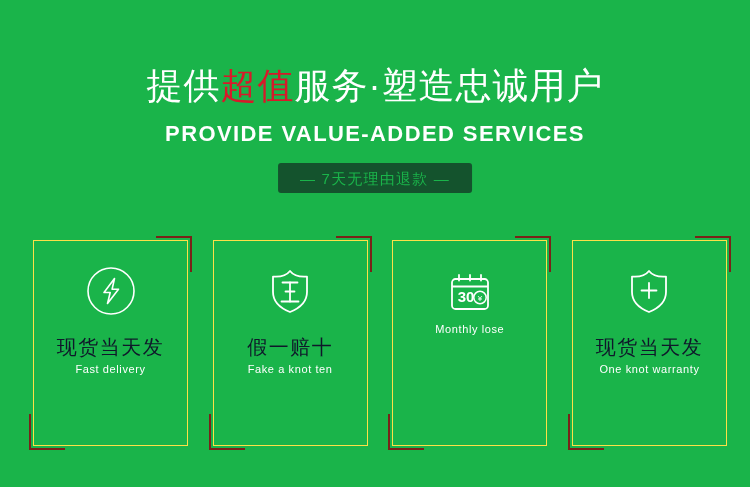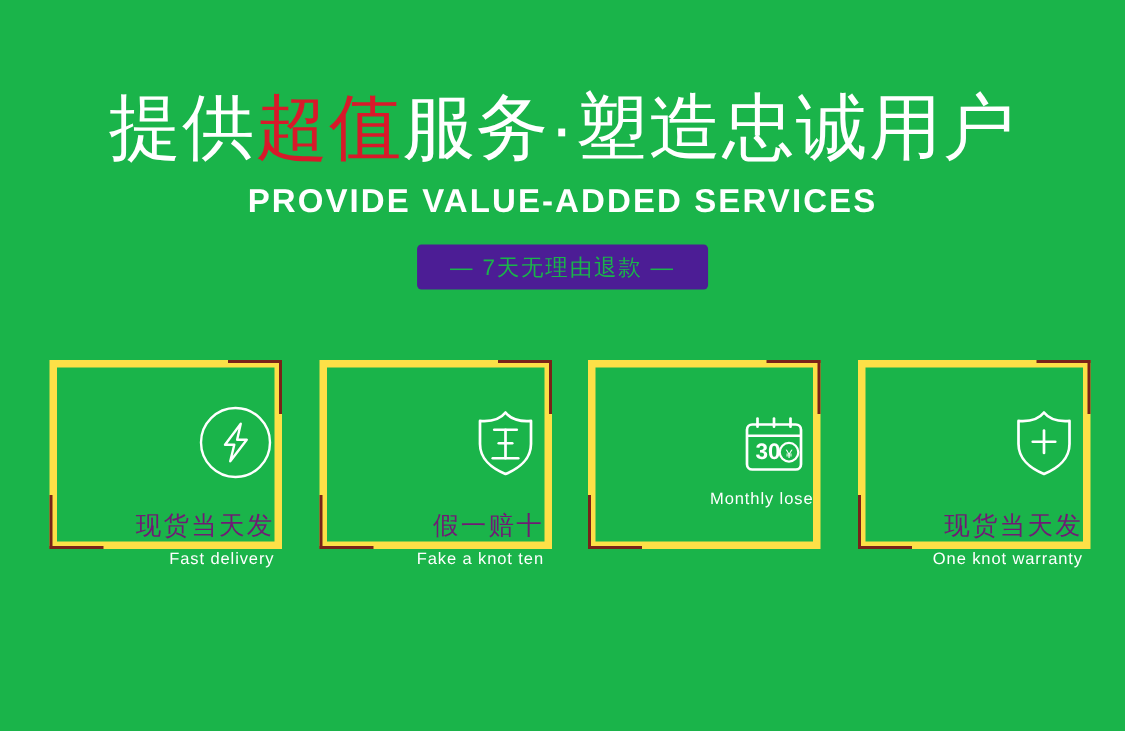--- a/index.html
+++ b/index.html
@@ -21,21 +21,21 @@
     background: #1ab44a;
   }
 
   
   .headline {
     position: absolute;
     top: 62px;
     left: 0;
     width: 750px;
     text-align: center;
-    font-size: 48px;
+    font-size: 36px;
     line-height: 48px;
     letter-spacing: 1px;
     color: #ffffff;
     font-weight: 400;
     white-space: nowrap;
   }
   .headline .hl-accent {
     color: #d8192a;
   }
 
@@ -54,21 +54,21 @@
   }
 
   
   .badge {
     position: absolute;
     top: 163px;
     left: 50%;
     transform: translateX(-50%);
     height: 30px;
     padding: 0 22px;
-    background: #4c1d95;
+    background: #14532d;
     border-radius: 3px;
     display: flex;
     align-items: center;
     justify-content: center;
     box-sizing: border-box;
   }
   .badge-text {
     font-size: 15px;
     line-height: 15px;
     color: #1ab44a;
@@ -82,26 +82,26 @@
     top: 240px;
     left: 33px;
     width: 694px;
     height: 167px;
     display: flex;
     justify-content: space-between;
   }
   .card {
     position: relative;
     width: 155px;
-    height: 126px;
+    height: 206px;
     box-sizing: border-box;
-    border: 5px solid #fde047;
+    border: 1px solid #fde047;
     display: flex;
     flex-direction: column;
-    align-items: flex-end;
+    align-items: center;
   }
   
   .corner {
     position: absolute;
     width: 34px;
     height: 34px;
     pointer-events: none;
   }
   .corner-tr {
     top: -5px;
@@ -122,23 +122,23 @@
     height: 52px;
     display: block;
   }
   .card-icon svg {
     display: block;
     width: 52px;
     height: 52px;
   }
   .card-title {
     margin-top: 20px;
-    font-size: 17px;
+    font-size: 20px;
     line-height: 20px;
-    color: #701a75;
+    color: #0f172a;
     letter-spacing: 1.5px;
     white-space: nowrap;
   }
   .card-sub {
     margin-top: 6px;
     font-size: 11px;
     line-height: 13px;
     color: #ffffff;
     letter-spacing: 0.6px;
     white-space: nowrap;

